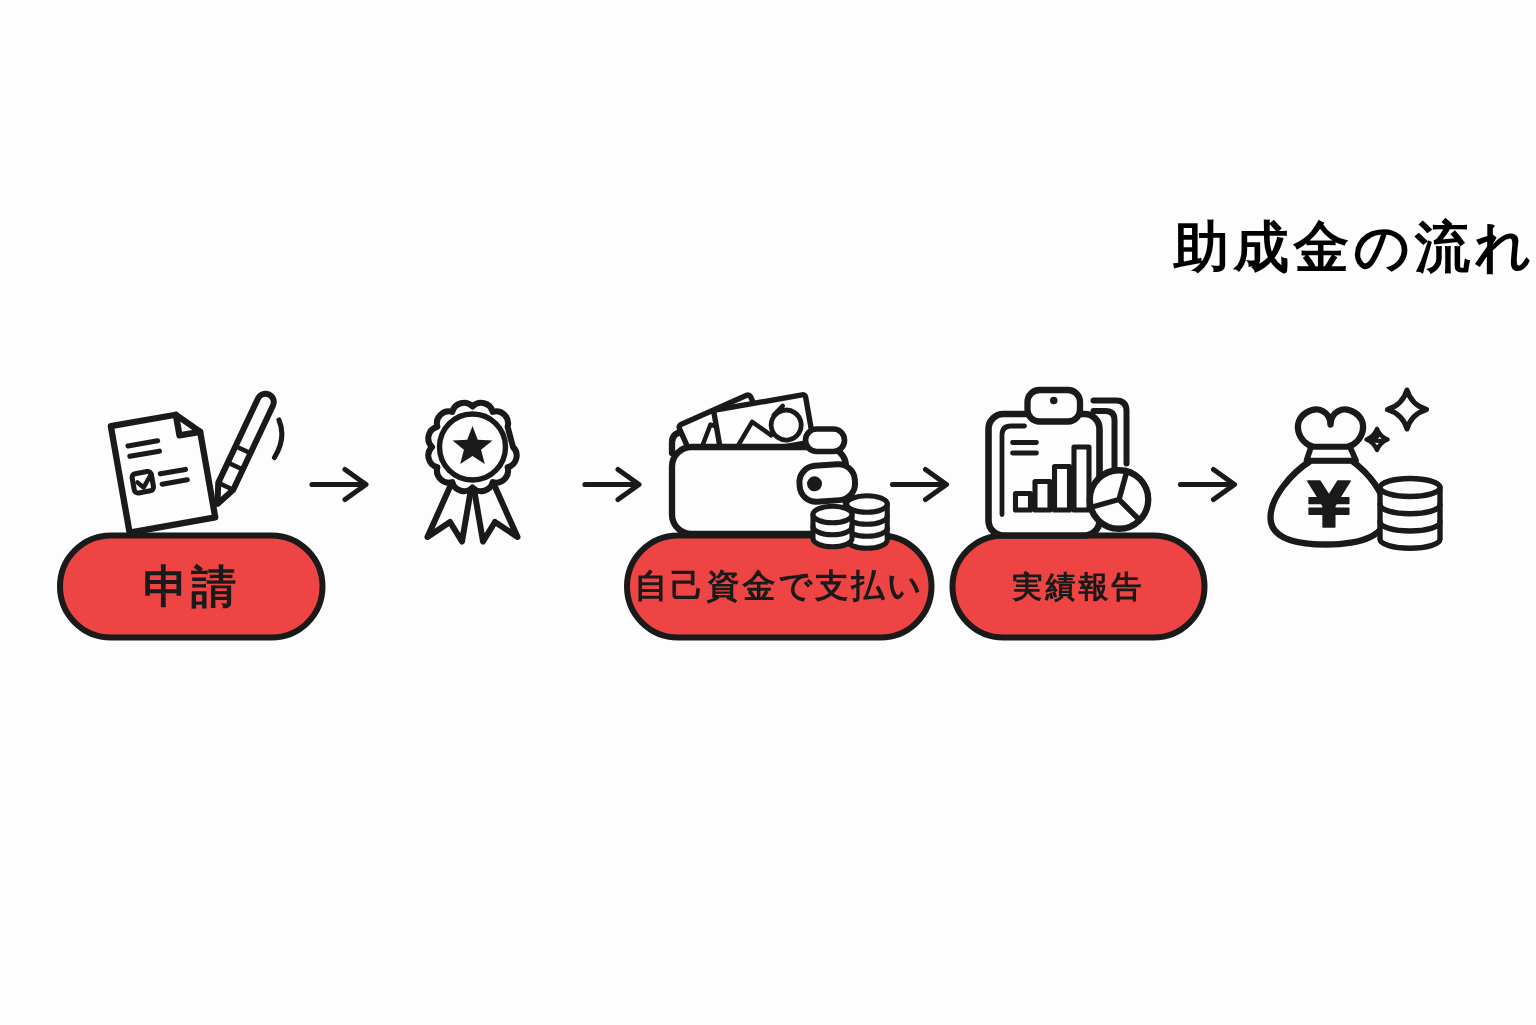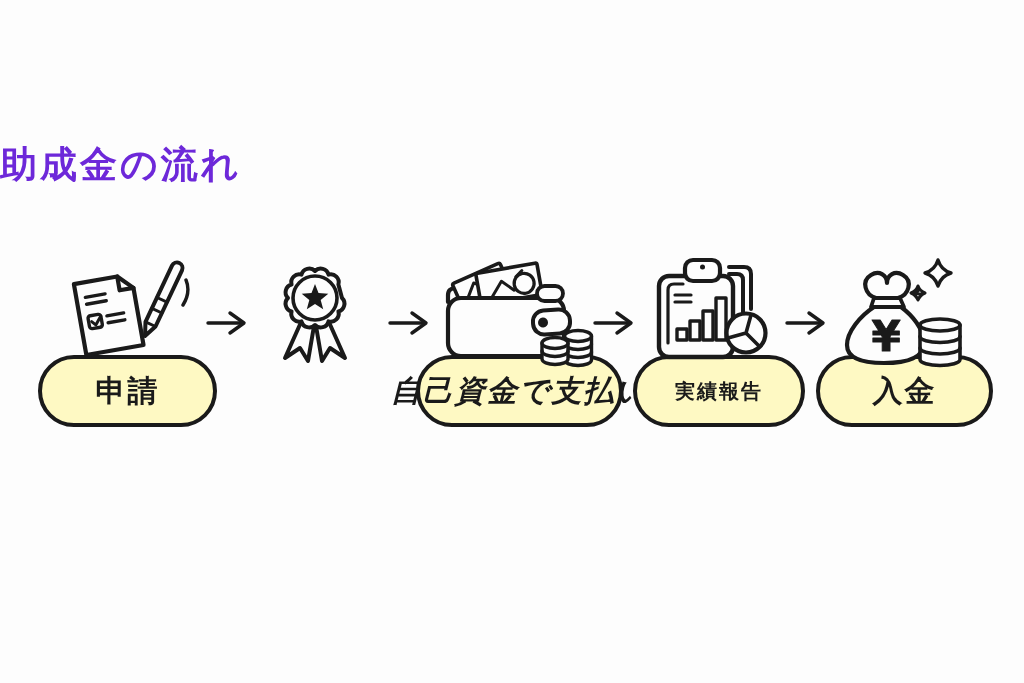--- a/index.html
+++ b/index.html
@@ -3,32 +3,32 @@
 <meta charset="utf-8">
 <style>
   html,body{margin:0;padding:0;background:#fdfdfd;}
   .stage{
     position:relative;width:1024px;height:683px;background:#fdfdfd;
     font-family:"Liberation Sans","DejaVu Sans",sans-serif;color:#1a1a1a;
     overflow:hidden;
   }
   .title{
     position:absolute;left:0;right:0;top:140px;margin:0;
-    text-align:left;font-size:37px;font-weight:800;letter-spacing:3px;
-    color:#6d28d9;
+    text-align:right;font-size:37px;font-weight:800;letter-spacing:3px;
+    color:#000000;
   }
   .pill{
     position:absolute;top:355px;height:72px;box-sizing:border-box;
-    border:4px solid #1a1a1a;border-radius:36px;background:#fef9c3;
+    border:4px solid #1a1a1a;border-radius:36px;background:#ef4444;
     display:flex;align-items:center;justify-content:center;z-index:1;
   }
   .pill span{font-weight:800;letter-spacing:2px;white-space:nowrap;}
   .lbl-lg{font-size:30px;}
   .lbl-md{font-size:20px;}
-  .lbl-sm{font-size:30px;letter-spacing:1px;font-style:italic;}
+  .lbl-sm{font-size:22px;letter-spacing:1px;}
   .icon{position:absolute;z-index:2;}
   .arrow{position:absolute;z-index:0;}
   svg{display:block;}
 </style>
 </head>
 <body>
 
 <div class="stage">
 
   <h1 class="title">助成金の流れ</h1>
@@ -171,17 +171,14 @@
 
   <div class="pill" style="left:38px;width:179px;">
     <span class="lbl-lg">申請</span>
   </div>
   <div class="pill" style="left:416px;width:207px;">
     <span class="lbl-sm">自己資金で支払い</span>
   </div>
   <div class="pill" style="left:633px;width:172px;">
     <span class="lbl-md">実績報告</span>
   </div>
-  <div class="pill" style="left:816px;width:177px;">
-    <span class="lbl-lg">入金</span>
-  </div>
 
 </div>
 
 </body></html>

